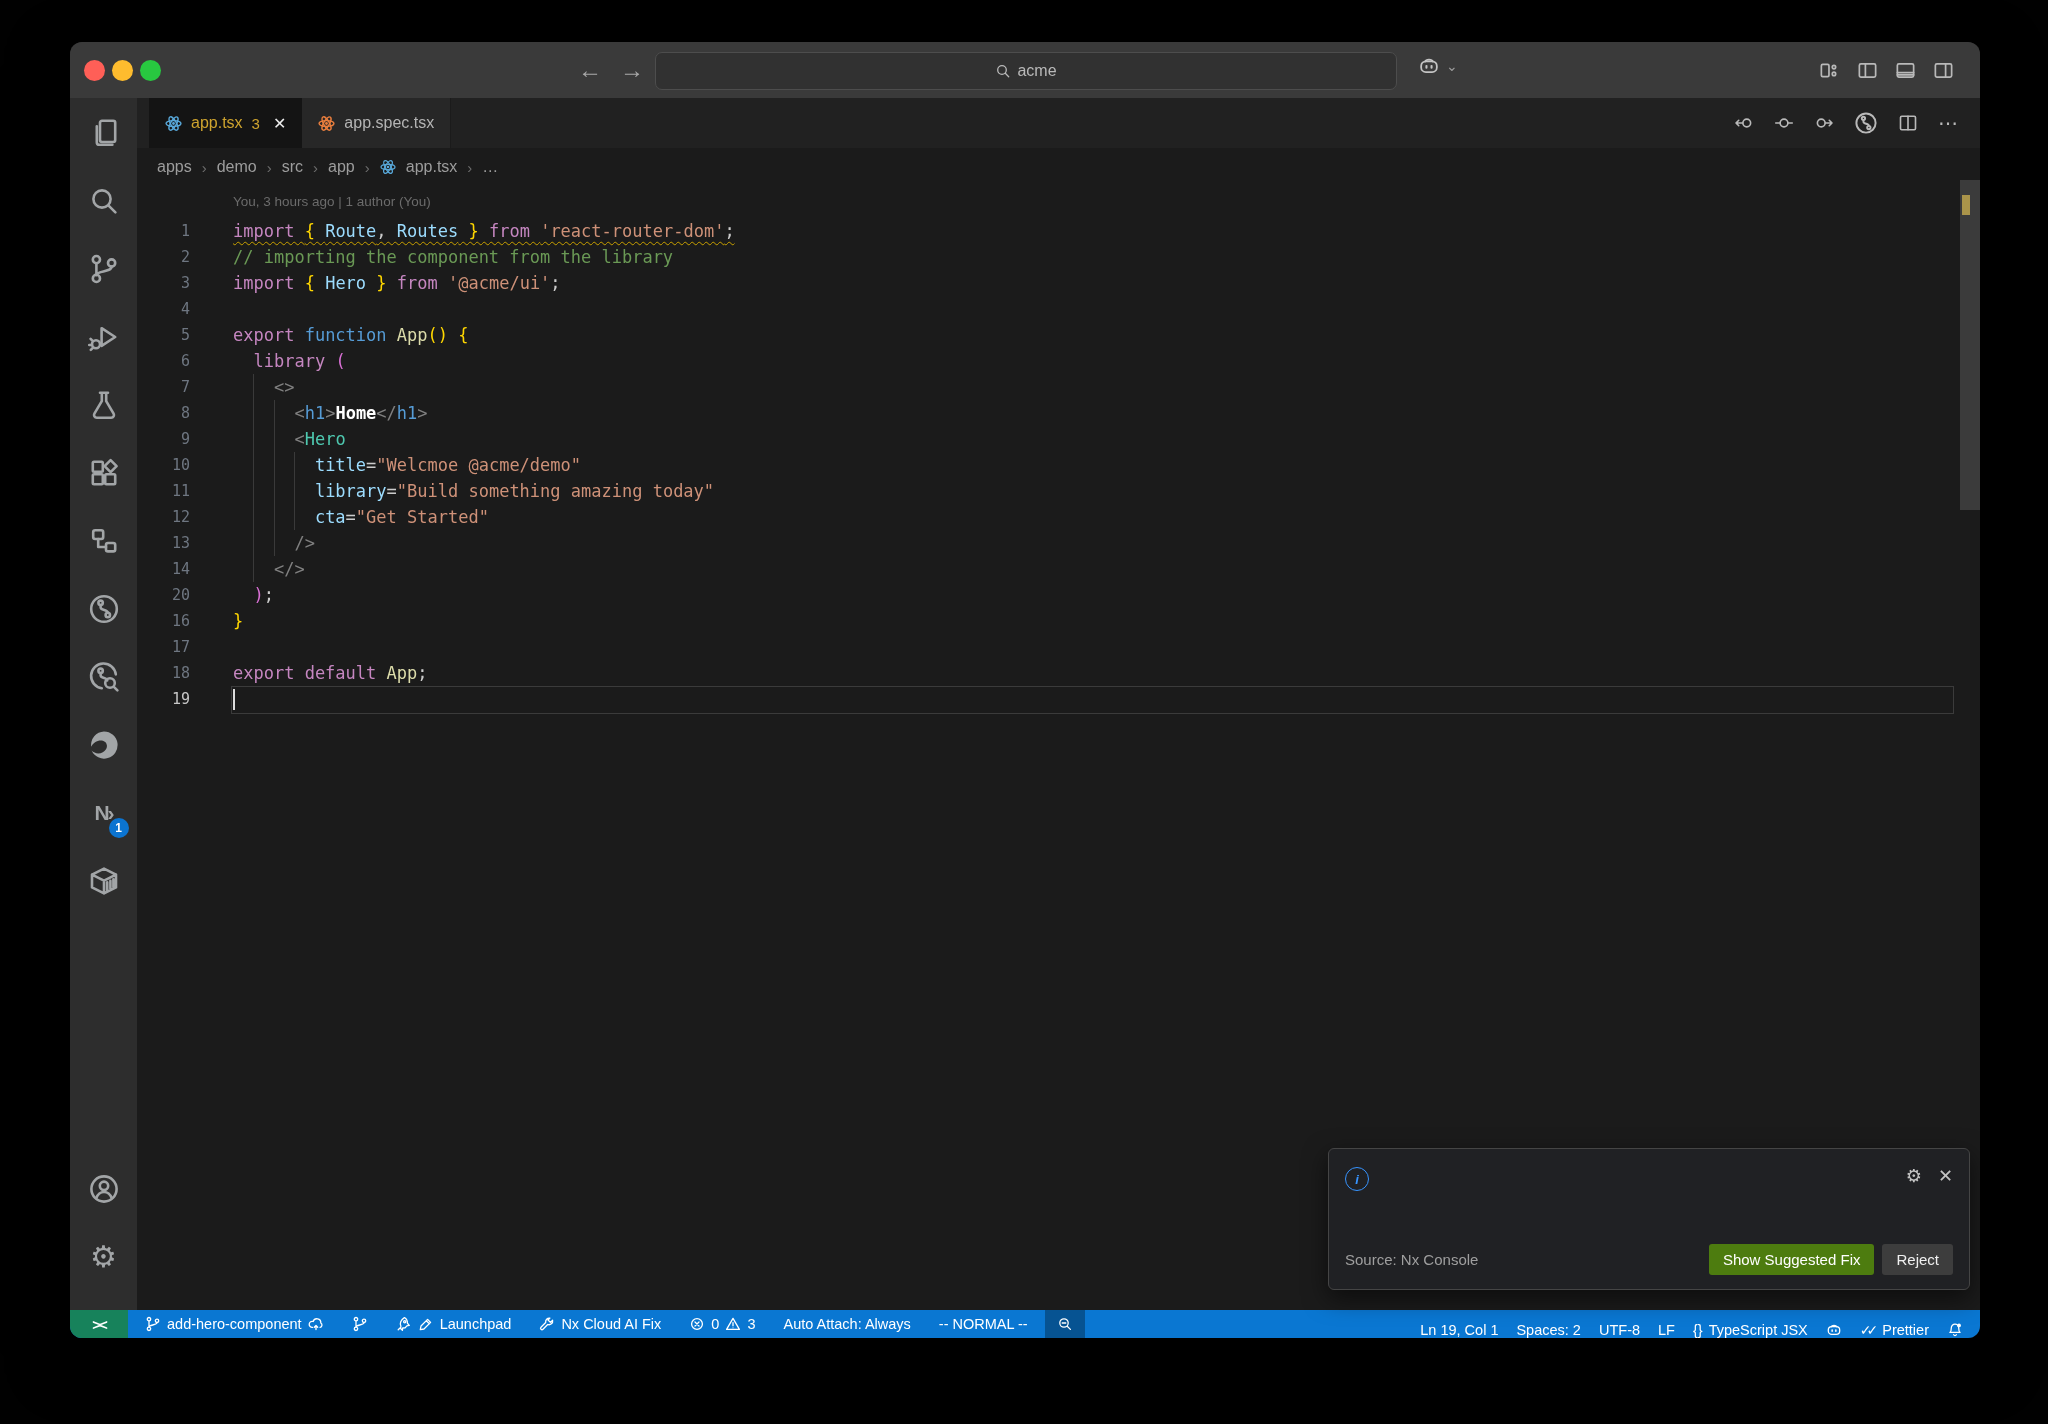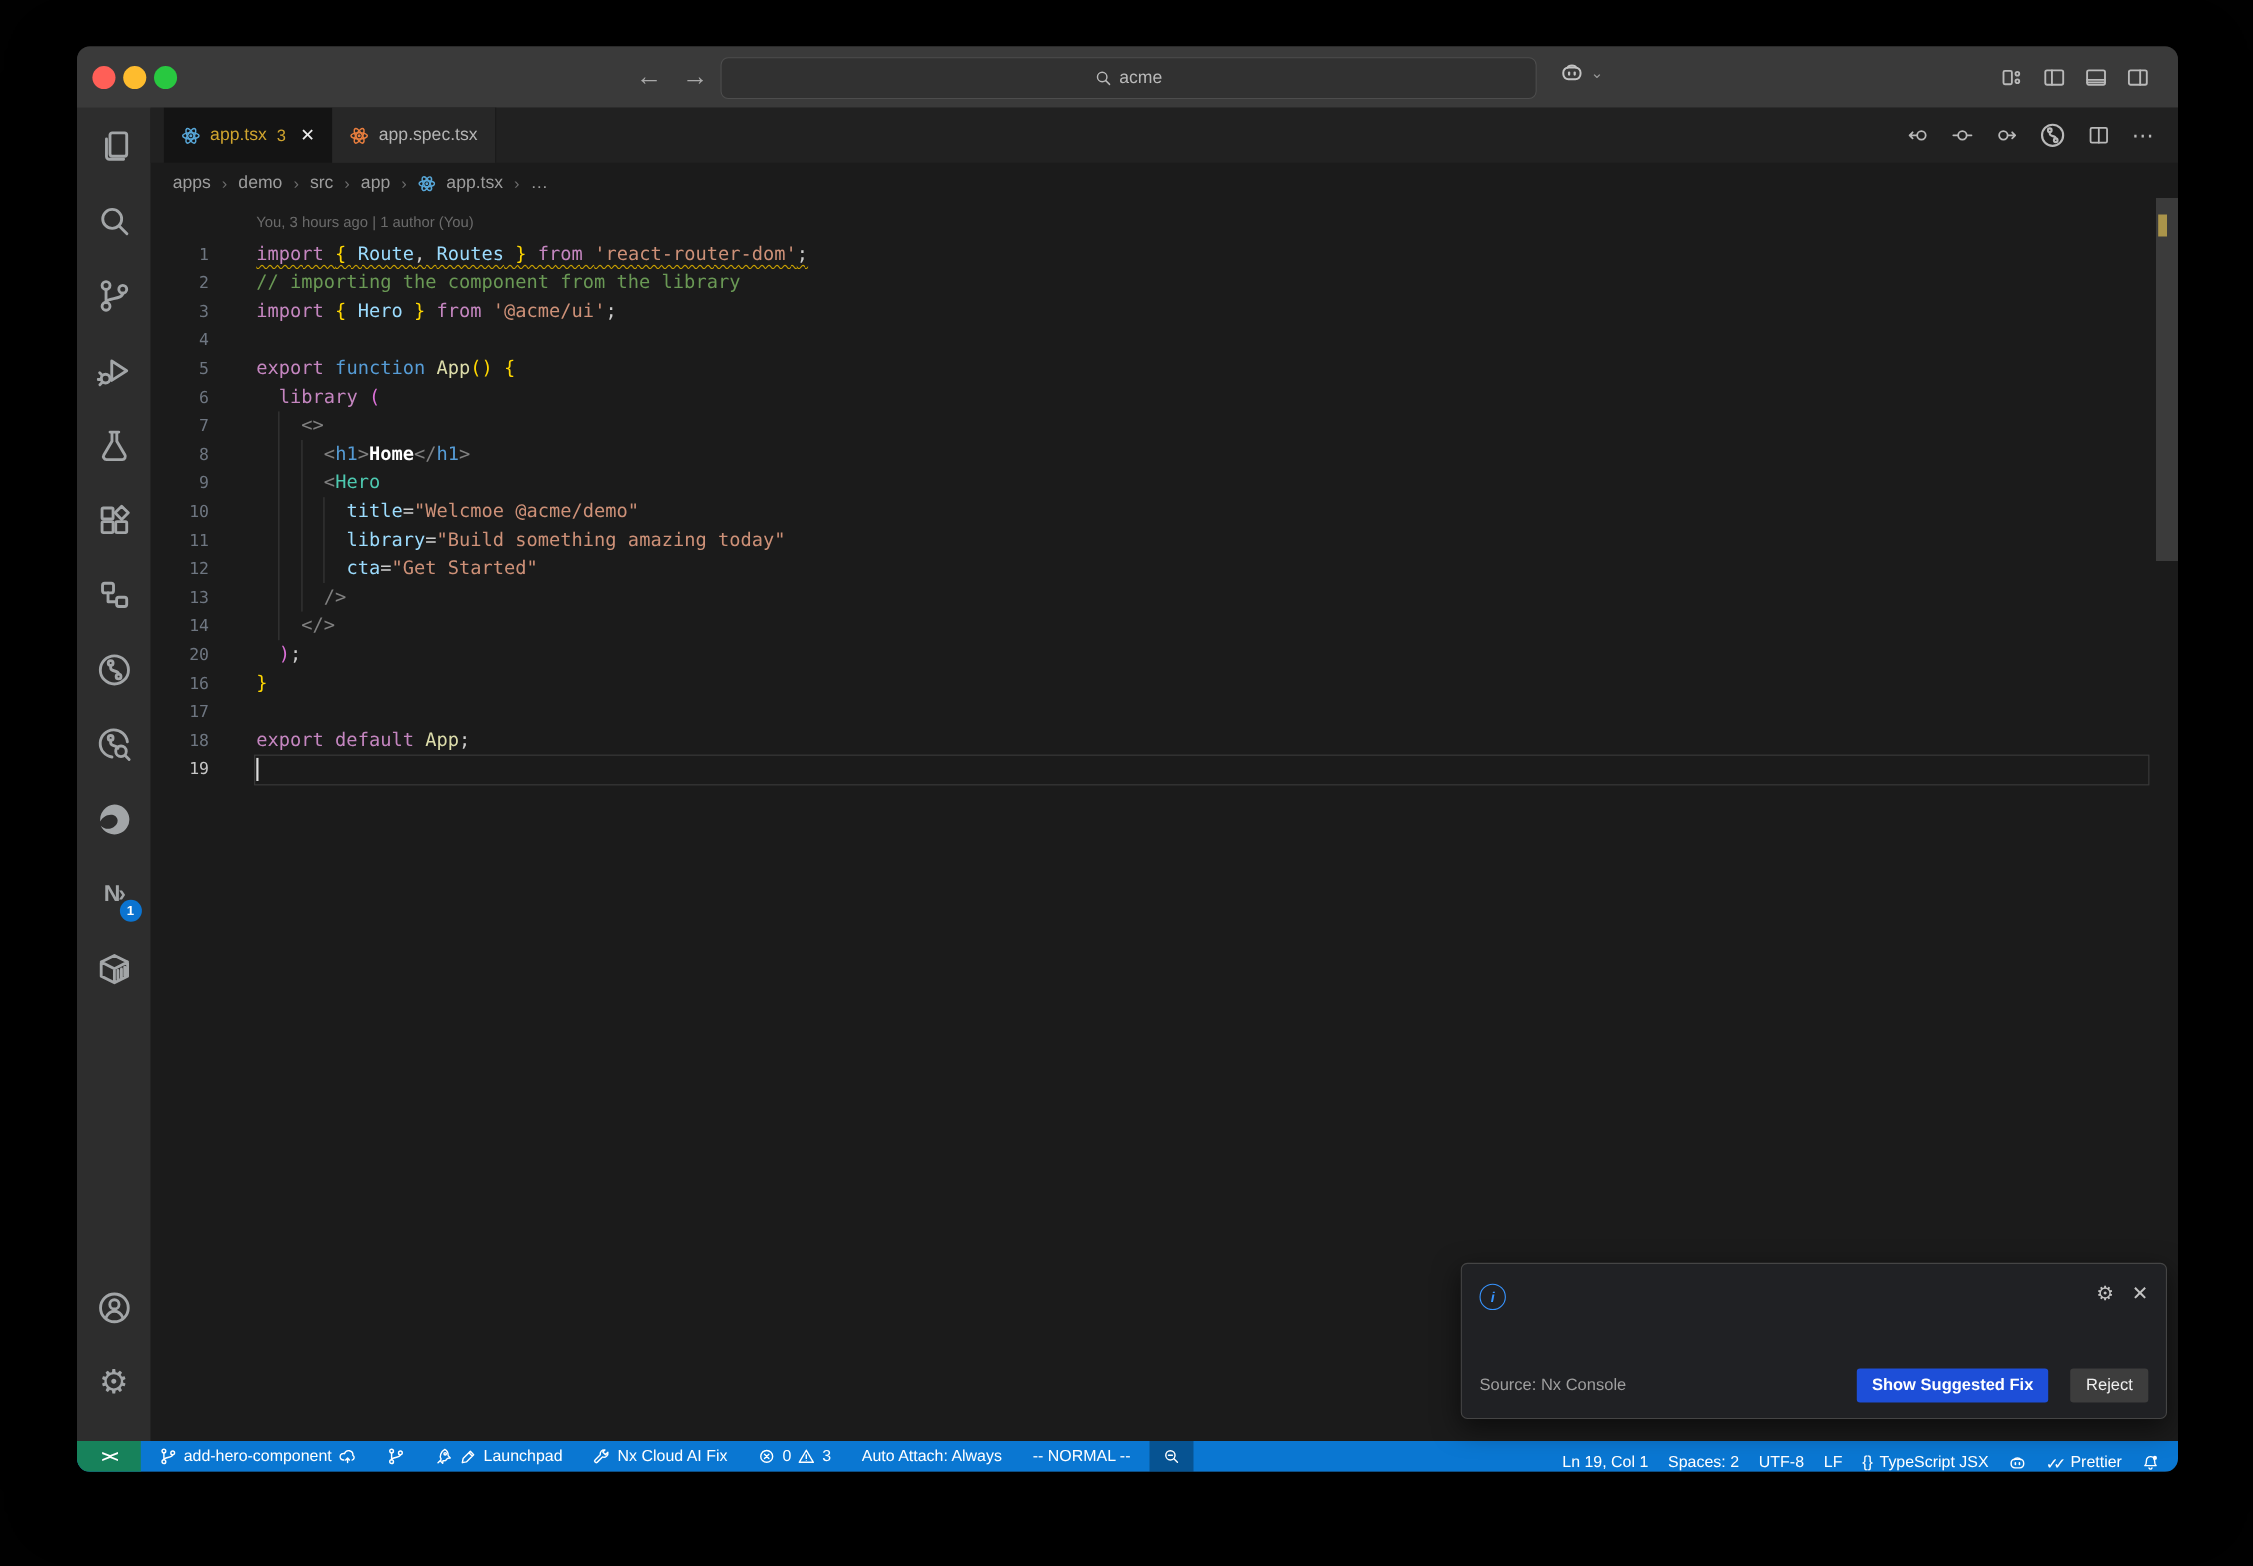--- a/index.html
+++ b/index.html
@@ -67,22 +67,22 @@
   .notif{position:absolute;left:1258px;top:1106px;width:640px;height:140px;background:#202124;border:1px solid #454545;
     border-radius:6px;box-shadow:0 8px 24px rgba(0,0,0,.55);color:#d6d6d6;}
   .notif-row1{display:flex;padding:16px 16px 0 16px;gap:12px;}
   .info-ic{width:22px;height:22px;border-radius:50%;border:1.6px solid #3794ff;color:#3794ff;flex:none;
     display:flex;align-items:center;justify-content:center;font-size:13px;font-style:italic;font-weight:700;margin-top:2px;}
   .notif-msg{width:455px;font-size:16px;line-height:24px;}
   .notif-icons{margin-left:auto;display:flex;gap:16px;color:#c3c3c3;font-size:18px;}
   .notif-row2{display:flex;align-items:center;padding:0 16px;position:absolute;bottom:14px;left:0;right:0;}
   .notif-src{color:#9f9f9f;font-size:15px;}
   .btn{height:31px;display:flex;align-items:center;padding:0 14px;border-radius:3px;font-size:15px;cursor:default;}
-  .btn-primary{background:#1d4ed8;color:#fff;margin-left:auto;font-weight:bold;}
-  .btn-secondary{background:#3d3d3d;color:#f0f0f0;margin-left:20px;}
+  .btn-primary{background:#4d7c0f;color:#fff;margin-left:auto;}
+  .btn-secondary{background:#3d3d3d;color:#f0f0f0;margin-left:8px;}
   svg{display:block;}
   .ic{stroke:currentColor;fill:none;stroke-width:1.3;stroke-linecap:round;stroke-linejoin:round;}
 </style>
 </head>
 <body>
 
 <svg width="0" height="0" style="position:absolute">
   <defs>
     <g id="i-react" class="ic" stroke-width="1">
       <ellipse cx="8" cy="8" rx="7" ry="2.7"></ellipse>

